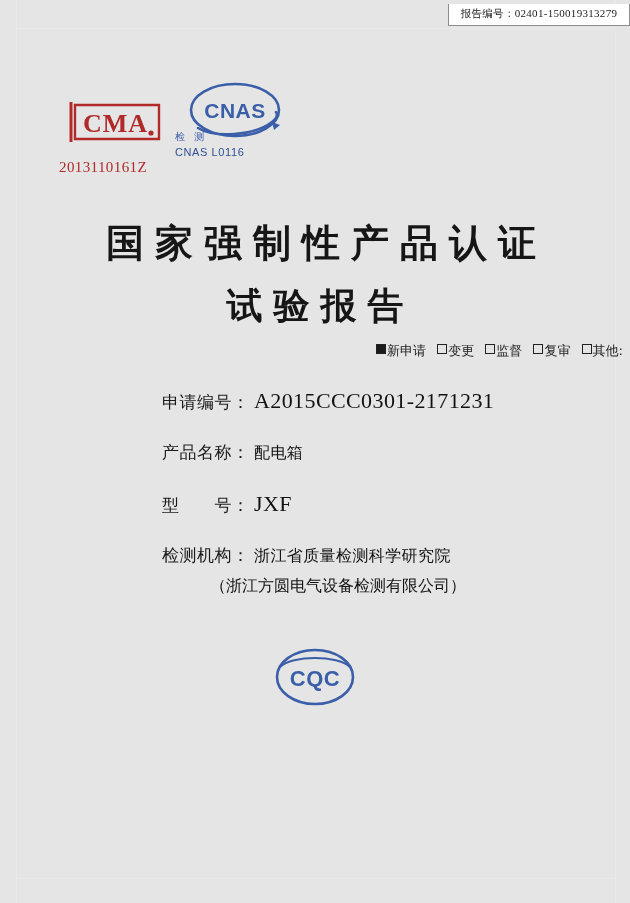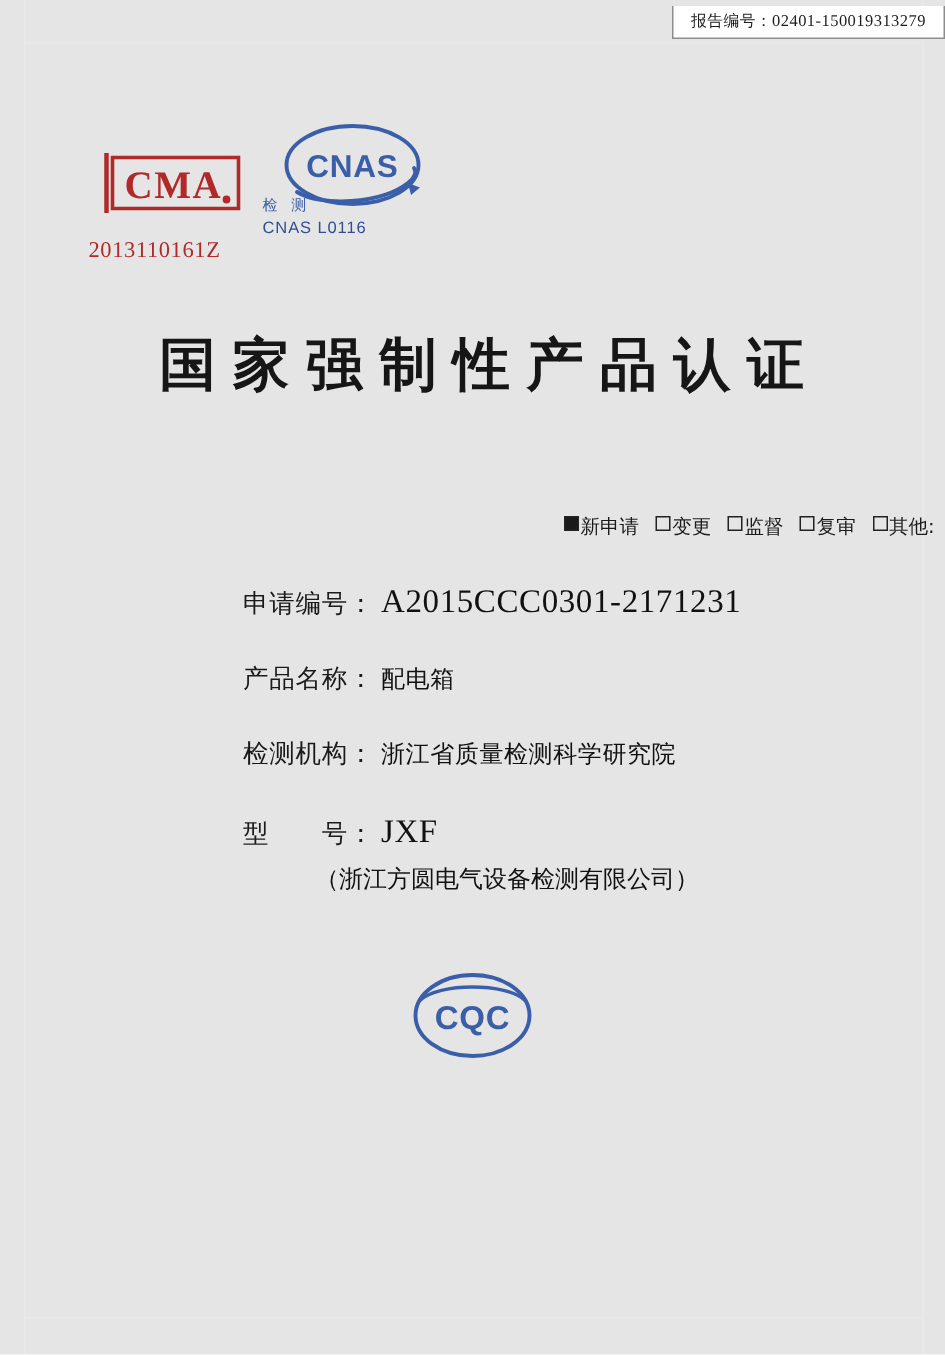--- a/index.html
+++ b/index.html
@@ -227,20 +227,21 @@
         <path d="M18 50 C34 60, 74 58, 92 44 C96 41, 98 37, 96 34" fill="none" stroke="#3b5ea8" stroke-width="2.6" stroke-linecap="round"></path>
         <path d="M92 44 L100 47 L94 52 Z" fill="#3b5ea8"></path>
         <text x="55" y="40" text-anchor="middle" font-family="Liberation Sans, sans-serif" font-size="21" font-weight="bold" fill="#3b5ea8" letter-spacing="0.5">CNAS</text>
       </svg>
     </div>
     <div class="cnas-sub">检 测</div>
     <div class="cnas-code">CNAS L0116</div>
   </div>
 
   <div class="title-main">国家强制性产品认证</div>
+  <div class="title-sub">试验报告</div>
 
   <div class="checkbox-row">
     <span class="cb-item"><span class="cb-box checked"></span><span>新申请</span></span>
     <span class="cb-item"><span class="cb-box"></span><span>变更</span></span>
     <span class="cb-item"><span class="cb-box"></span><span>监督</span></span>
     <span class="cb-item"><span class="cb-box"></span><span>复审</span></span>
     <span class="cb-item"><span class="cb-box"></span><span>其他:</span></span>
   </div>
 
   <div class="fields">
@@ -249,27 +250,27 @@
       <span class="field-label">申请编号：</span>
       <span class="field-value">A2015CCC0301-2171231</span>
     </div>
 
     <div class="field-row">
       <span class="field-label">产品名称：</span>
       <span class="field-value cn">配电箱</span>
     </div>
 
     <div class="field-row">
+      <span class="field-label spaced">型　　号：</span>
+      <span class="field-value">JXF</span>
+    </div>
+
+    <div class="field-row">
       <span class="field-label">检测机构：</span>
       <span class="field-value cn">浙江省质量检测科学研究院</span>
-    </div>
-
-    <div class="field-row">
-      <span class="field-label spaced">型　　号：</span>
-      <span class="field-value">JXF</span>
     </div>
     <div class="field-value-2">（浙江方圆电气设备检测有限公司）</div>
 
   </div>
 
   <div class="cqc-block">
     <div class="cqc-logo">
       <svg width="86" height="64" viewBox="0 0 86 64">
         <ellipse cx="43" cy="32" rx="38" ry="27" fill="none" stroke="#3b5ea8" stroke-width="2.6"></ellipse>
         <path d="M8 22 C20 10, 66 10, 78 22" fill="none" stroke="#3b5ea8" stroke-width="2.2"></path>

